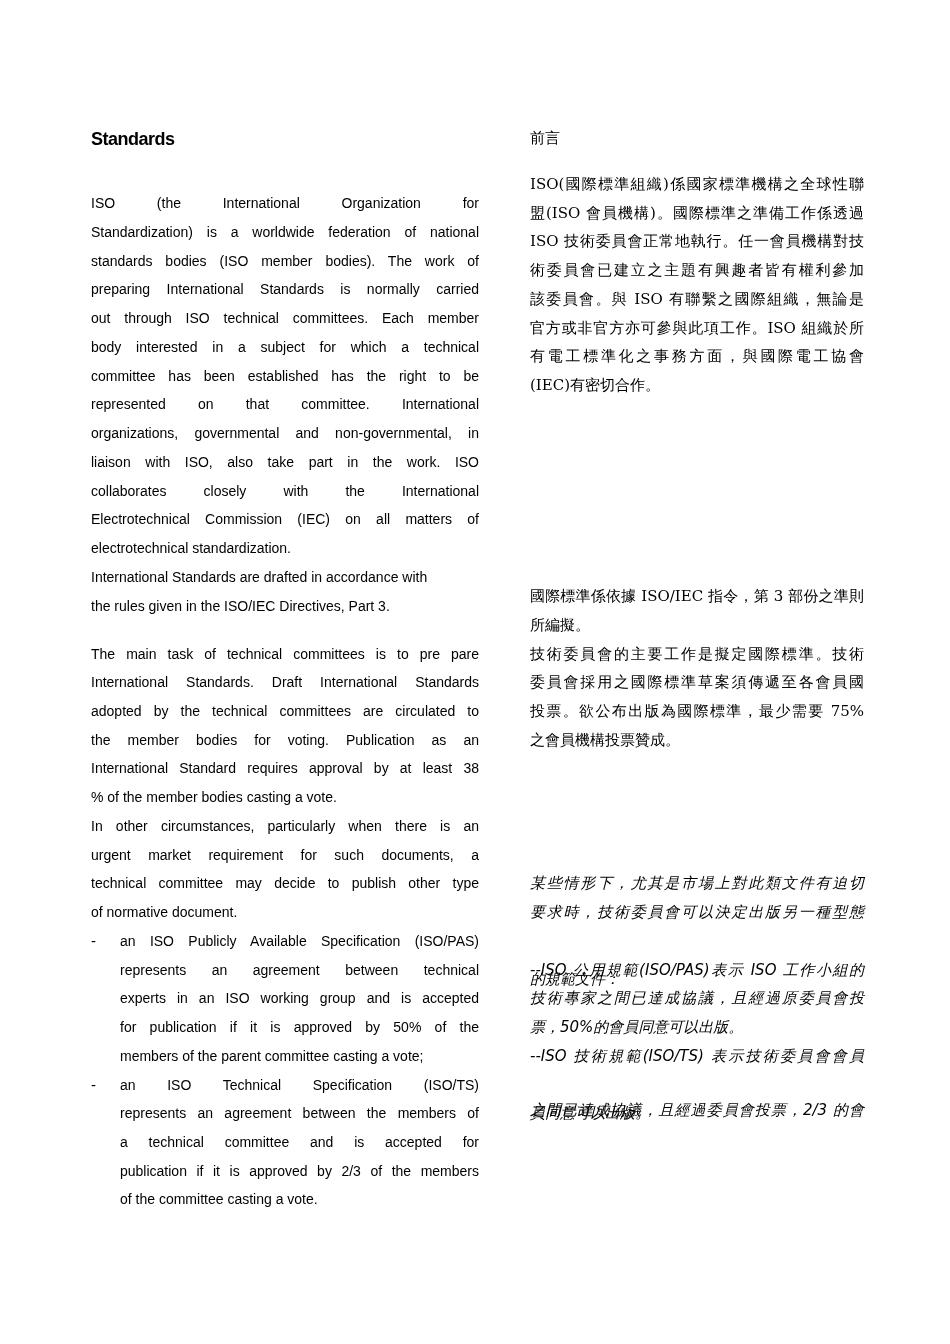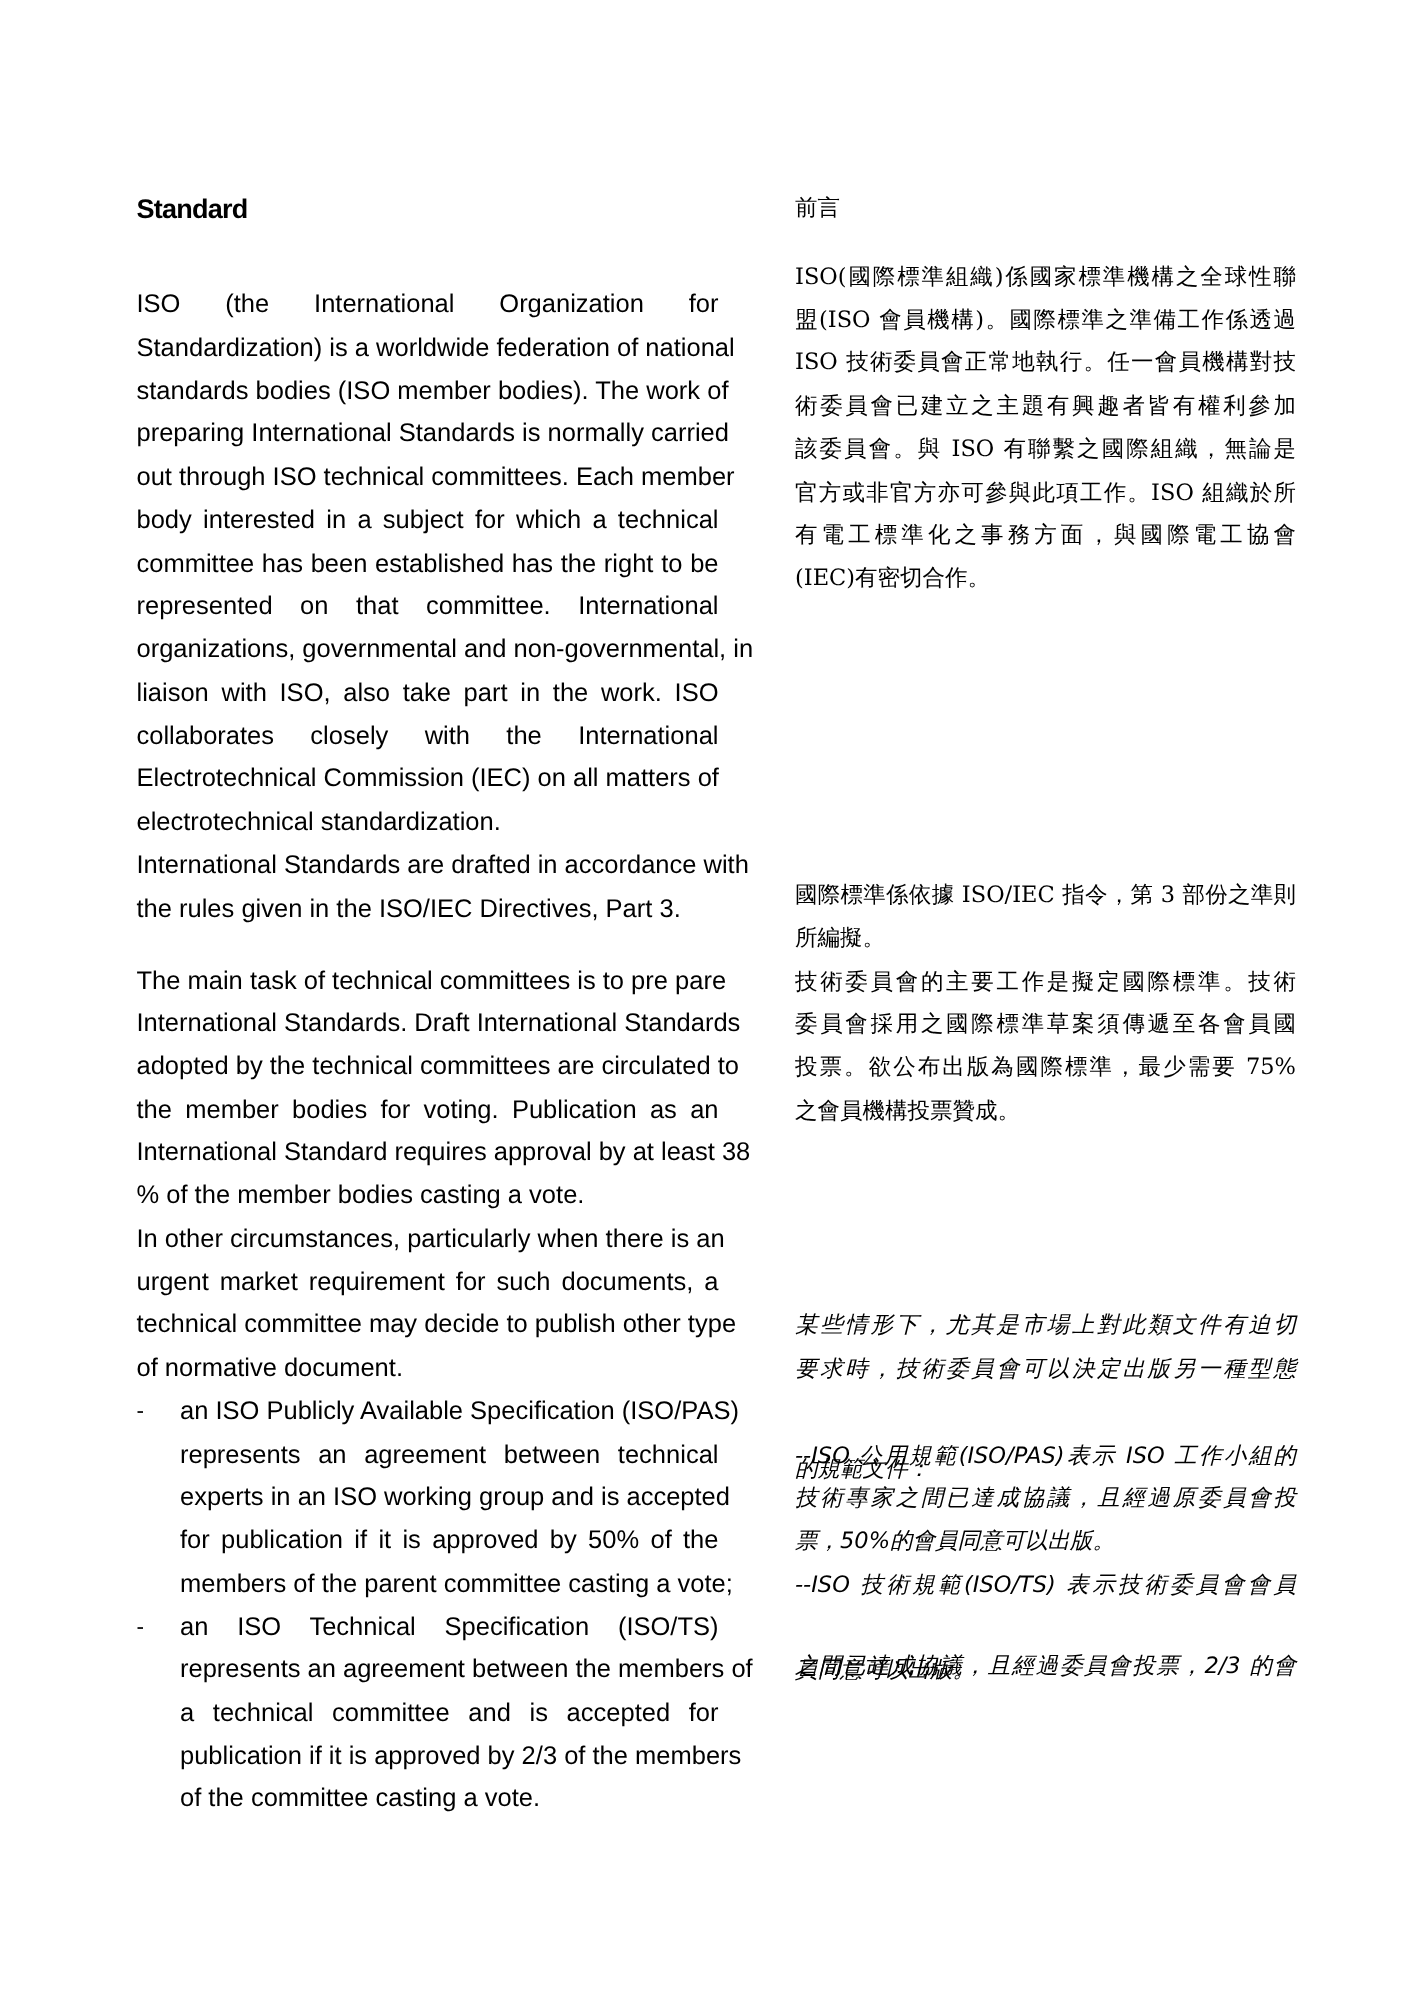--- a/index.html
+++ b/index.html
@@ -1,33 +1,33 @@
 <!DOCTYPE html>
 <html><head>
 <meta charset="utf-8">
 <style>
   html, body { margin: 0; padding: 0; background: #ffffff; }
   body { width: 950px; height: 1344px; position: relative; overflow: hidden; color: #000; }
   .page { position: absolute; left: 0; top: 0; width: 950px; height: 1344px; }
   .heading-en { position: absolute; left: 91px; top: 129px; font-family: "Liberation Sans", sans-serif; font-weight: bold; font-size: 18px; letter-spacing: -0.5px; }
   .heading-zh { position: absolute; left: 530px; top: 129px; font-family: "DejaVu Sans", sans-serif; font-size: 15px; }
-  .en-line { position: absolute; left: 91px; width: 388px; font-family: "Liberation Sans", sans-serif; font-size: 17px; line-height: 20px; white-space: nowrap; text-align: justify; text-align-last: justify; }
+  .en-line { position: absolute; left: 91px; width: 388px; font-family: "Liberation Sans", sans-serif; font-size: 14px; line-height: 20px; white-space: nowrap; text-align: justify; text-align-last: justify; }
   .en-line.last { text-align-last: left; }
   .en-line.indent { left: 120px; width: 359px; }
   .en-bullet { position: absolute; left: 91px; font-family: "Liberation Sans", sans-serif; font-size: 15px; line-height: 20px; }
   .zh-line { position: absolute; left: 530px; width: 334px; font-family: "DejaVu Serif", serif; font-size: 15px; line-height: 20px; white-space: nowrap; text-align: justify; text-align-last: justify; }
   .zh-line.last { text-align-last: left; }
   .zh-line.sans { font-family: "DejaVu Sans", sans-serif; font-style: italic; }
 </style>
 </head>
 <body>
 
 <div class="page">
 
-  <div class="heading-en">Standard</div>
+  <div class="heading-en">Standards</div>
 
   <div>
     <div class="en-line" style="top:193px">ISO (the International Organization for</div>
     <div class="en-line" style="top:222px">Standardization) is a worldwide federation of national</div>
     <div class="en-line" style="top:251px">standards bodies (ISO member bodies). The work of</div>
     <div class="en-line" style="top:279px">preparing International Standards is normally carried</div>
     <div class="en-line" style="top:308px">out through ISO technical committees. Each member</div>
     <div class="en-line" style="top:337px">body interested in a subject for which a technical</div>
     <div class="en-line" style="top:366px">committee has been established has the right to be</div>
     <div class="en-line" style="top:394px">represented on that committee. International</div>

